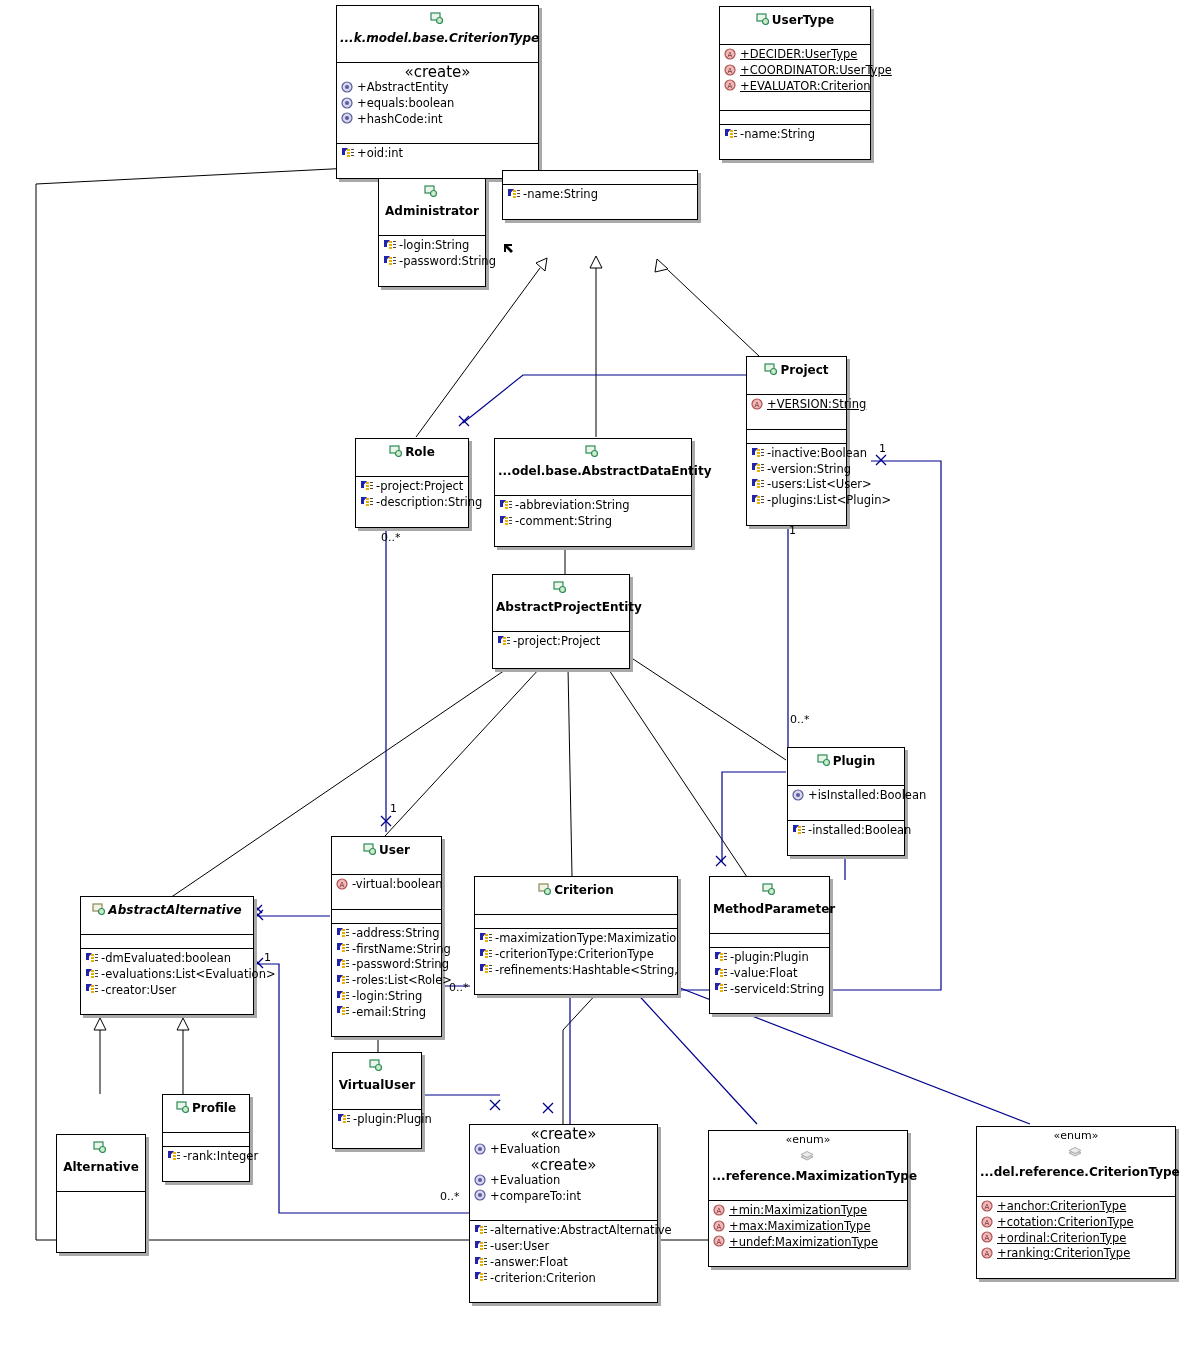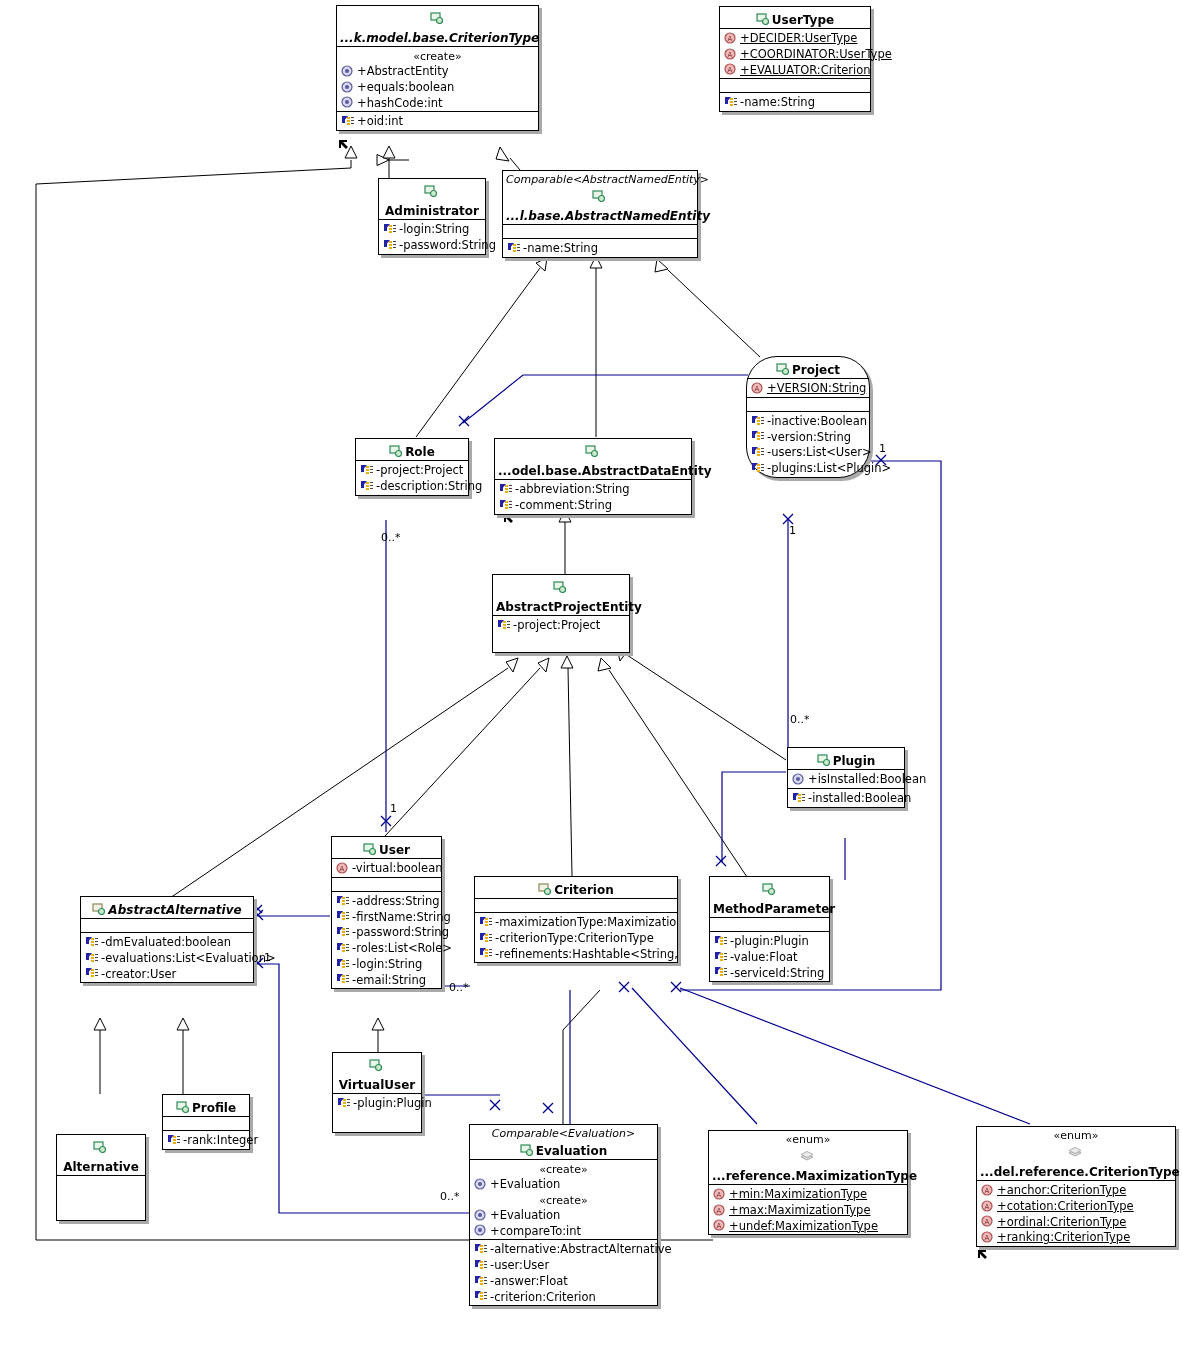--- a/index.html
+++ b/index.html
@@ -24,21 +24,21 @@
   .cls{
     position:absolute;
     background:#ffffff;
     border:1px solid #000000;
     box-shadow:3px 3px 0 0 #a9a9a9;
     box-sizing:border-box;
     z-index:5;
   }
   .cls .sec{
     border-bottom:1px solid #000000;
-    padding:2px 3px 0 3px;
+    padding:2px 3px 16px 3px;
   }
   .cls .sec:last-child{border-bottom:none;}
   .cls .sec.empty{height:13px;padding:0;}
   .hdr{
     text-align:center;
     padding:3px 4px 4px 4px;
   }
   .stereo{
     font-size:11px;
     color:#000;
@@ -61,21 +61,21 @@
     font-size:11.5px;
     line-height:15.5px;
     color:#000;
     white-space:nowrap;
     display:block;
     padding-left:1px;
   }
   .member .txt{vertical-align:middle;}
   .member.stat .txt{text-decoration:underline;}
   .mstereo{
-    font-size:11px;
+    font-size:15px;
     line-height:15px;
     display:block;
     text-align:center;
     color:#000;
   }
 
   
   .ico{
     display:inline-block;
     width:14px;height:12px;
@@ -306,42 +306,35 @@
               <rect x="6" y="5" width="3" height="2" fill="#e8b000"></rect>
               <rect x="6" y="8" width="3" height="2" fill="#e8b000"></rect>
               <rect x="10" y="2" width="3" height="1" fill="#444"></rect>
               <rect x="10" y="5" width="3" height="1" fill="#444"></rect>
               <rect x="10" y="8" width="3" height="1" fill="#444"></rect>
             </svg></span><span class="txt">-password:String</span></span>
     </div>
   </div>
 
   <div class="cls" style="left:502px;top:170px;width:196px;">
-    <div class="sec hdr">
-      <span class="stereo">Comparable&lt;AbstractNamedEntity&gt;</span>
-      <span class="ico"><svg width="14" height="12" viewBox="0 0 14 12">
-            <rect x="1" y="1" width="9" height="7" fill="#eaf5ea" stroke="#2e8b57" stroke-width="1.2"></rect>
-            <circle cx="9.5" cy="8.5" r="3" fill="#cdeccd" stroke="#2e8b57" stroke-width="1.2"></circle>
-          </svg></span><span class="cname ital">...l.base.AbstractNamedEntity</span>
-    </div>
     <div class="sec empty"></div>
     <div class="sec">
       <span class="member"><span class="ico"><svg width="13" height="12" viewBox="0 0 13 12">
               <path d="M1 1 L7 1 L4 4.5 L4 8 L1 8 z" fill="#2222aa"></path>
               <rect x="6" y="2" width="3" height="2" fill="#e8b000"></rect>
               <rect x="6" y="5" width="3" height="2" fill="#e8b000"></rect>
               <rect x="6" y="8" width="3" height="2" fill="#e8b000"></rect>
               <rect x="10" y="2" width="3" height="1" fill="#444"></rect>
               <rect x="10" y="5" width="3" height="1" fill="#444"></rect>
               <rect x="10" y="8" width="3" height="1" fill="#444"></rect>
             </svg></span><span class="txt">-name:String</span></span>
     </div>
   </div>
 
-  <div class="cls" style="left:746px;top:356px;width:124px;border-radius:31px;">
+  <div class="cls" style="left:746px;top:356px;width:101px;">
     <div class="sec hdr">
       <span class="ico"><svg width="14" height="12" viewBox="0 0 14 12">
             <rect x="1" y="1" width="9" height="7" fill="#eaf5ea" stroke="#2e8b57" stroke-width="1.2"></rect>
             <circle cx="9.5" cy="8.5" r="3" fill="#cdeccd" stroke="#2e8b57" stroke-width="1.2"></circle>
           </svg></span><span class="cname">Project</span>
     </div>
     <div class="sec">
       <span class="member stat"><span class="ico"><svg width="12" height="12" viewBox="0 0 12 12">
               <circle cx="6" cy="6" r="5" fill="#edb9b9" stroke="#b05050" stroke-width="1.2"></circle>
               <text x="6" y="9" font-size="7" text-anchor="middle" fill="#803030" font-family="DejaVu Sans">A</text>
@@ -726,27 +719,20 @@
               <rect x="6" y="5" width="3" height="2" fill="#e8b000"></rect>
               <rect x="6" y="8" width="3" height="2" fill="#e8b000"></rect>
               <rect x="10" y="2" width="3" height="1" fill="#444"></rect>
               <rect x="10" y="5" width="3" height="1" fill="#444"></rect>
               <rect x="10" y="8" width="3" height="1" fill="#444"></rect>
             </svg></span><span class="txt">-rank:Integer</span></span>
     </div>
   </div>
 
   <div class="cls" style="left:469px;top:1124px;width:189px;">
-    <div class="sec hdr">
-      <span class="stereo">Comparable&lt;Evaluation&gt;</span>
-      <span class="ico"><svg width="14" height="12" viewBox="0 0 14 12">
-            <rect x="1" y="1" width="9" height="7" fill="#eaf5ea" stroke="#2e8b57" stroke-width="1.2"></rect>
-            <circle cx="9.5" cy="8.5" r="3" fill="#cdeccd" stroke="#2e8b57" stroke-width="1.2"></circle>
-          </svg></span><span class="cname">Evaluation</span>
-    </div>
     <div class="sec">
       <span class="mstereo">«create»</span>
       <span class="member"><span class="ico"><svg width="12" height="12" viewBox="0 0 12 12">
               <circle cx="6" cy="6" r="5" fill="#d8d8ec" stroke="#5a5aa0" stroke-width="1.2"></circle>
               <circle cx="6" cy="6" r="2" fill="#5a5aa0"></circle>
             </svg></span><span class="txt">+Evaluation</span></span>
       <span class="mstereo">«create»</span>
       <span class="member"><span class="ico"><svg width="12" height="12" viewBox="0 0 12 12">
               <circle cx="6" cy="6" r="5" fill="#d8d8ec" stroke="#5a5aa0" stroke-width="1.2"></circle>
               <circle cx="6" cy="6" r="2" fill="#5a5aa0"></circle>

